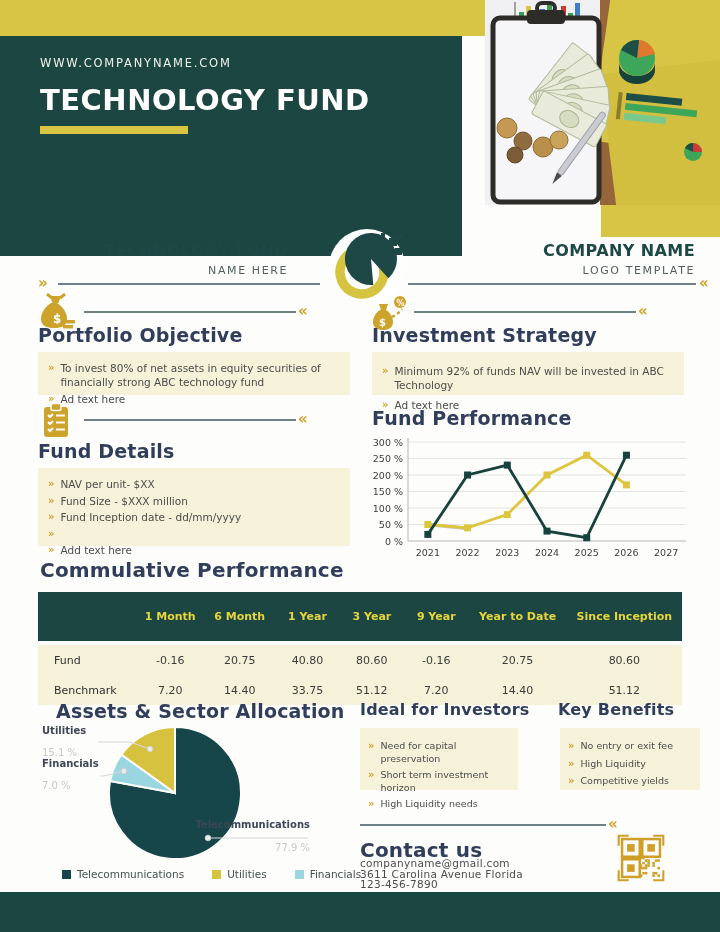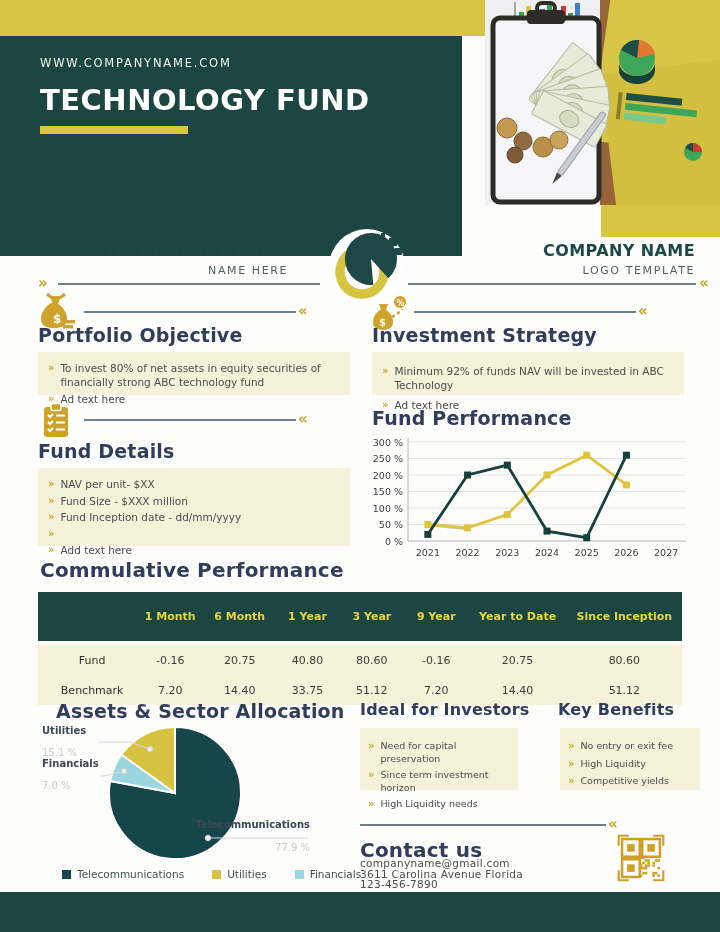--- a/index.html
+++ b/index.html
@@ -42,21 +42,21 @@
   .blist{list-style:none;}
   .blist li{display:flex;gap:6px;font-size:10.5px;line-height:1.38;color:var(--txt);margin:2px 0;}
   .blist.spread li{margin:5px 0;}
   .blt{color:var(--gold);font-weight:bold;font-size:10px;line-height:1.45;flex:0 0 auto;}
   
   .cumtable{left:38px;top:592px;width:644px;font-size:11px;}
   .trow{display:grid;grid-template-columns:1.45fr 1fr 1.05fr 0.95fr 0.95fr 0.95fr 1.45fr 1.7fr;align-items:center;}
   .thead{background:var(--teal);color:#e6d53c;font-weight:bold;height:49px;}
   .tbody{background:var(--cream);height:30px;color:#3c3c3c;}
   .trow span{text-align:center;}
-  .trow .lbl{text-align:center;padding-left:10px;color:#303030;}
+  .trow .lbl{text-align:left;padding-left:16px;color:#303030;}
   
   svg text{font-family:"DejaVu Sans","Liberation Sans",sans-serif;}
   .tick{font-size:9.5px;fill:#3d3d3d;}
   .pie-wrap{left:40px;top:721px;width:310px;height:150px;}
   .plabel{position:absolute;font-size:10px;font-weight:bold;color:#3d4756;}
   .ppct{position:absolute;font-size:10px;color:#c9c9c9;}
   .legend{left:62px;top:868px;display:flex;gap:28px;align-items:center;}
   .legend .item{display:flex;gap:6px;align-items:center;font-size:10.5px;color:#43504f;}
   .sw{width:9px;height:9px;flex:0 0 auto;}
   
@@ -395,21 +395,21 @@
 
   <div class="abs h2 sm" style="left:360px;top:700px;">Ideal for Investors</div>
   <div class="abs box" style="left:360px;top:728px;width:158px;height:62px;padding:8px 8px;">
     <ul class="blist" style="font-size:9.5px;">
       <li style="font-size:9.5px;margin:3px 0;">
           <span class="blt">»</span>
           <span>Need for capital preservation</span>
         </li>
       <li style="font-size:9.5px;margin:3px 0;">
           <span class="blt">»</span>
-          <span>Since term investment horizon</span>
+          <span>Short term investment horizon</span>
         </li>
       <li style="font-size:9.5px;margin:3px 0;">
           <span class="blt">»</span>
           <span>High Liquidity needs</span>
         </li>
     </ul>
   </div>
 
   <div class="abs h2 sm" style="left:558px;top:700px;">Key Benefits</div>
   <div class="abs box" style="left:560px;top:728px;width:140px;height:62px;padding:8px 8px;">

